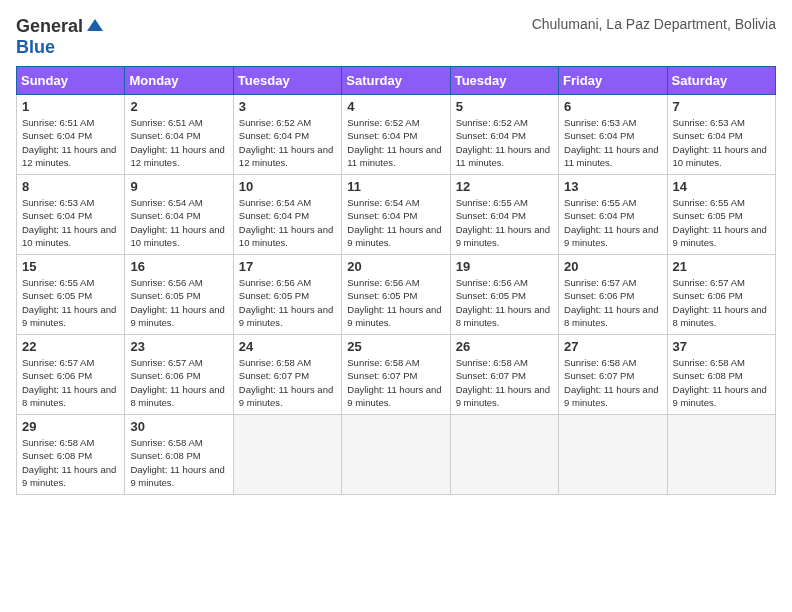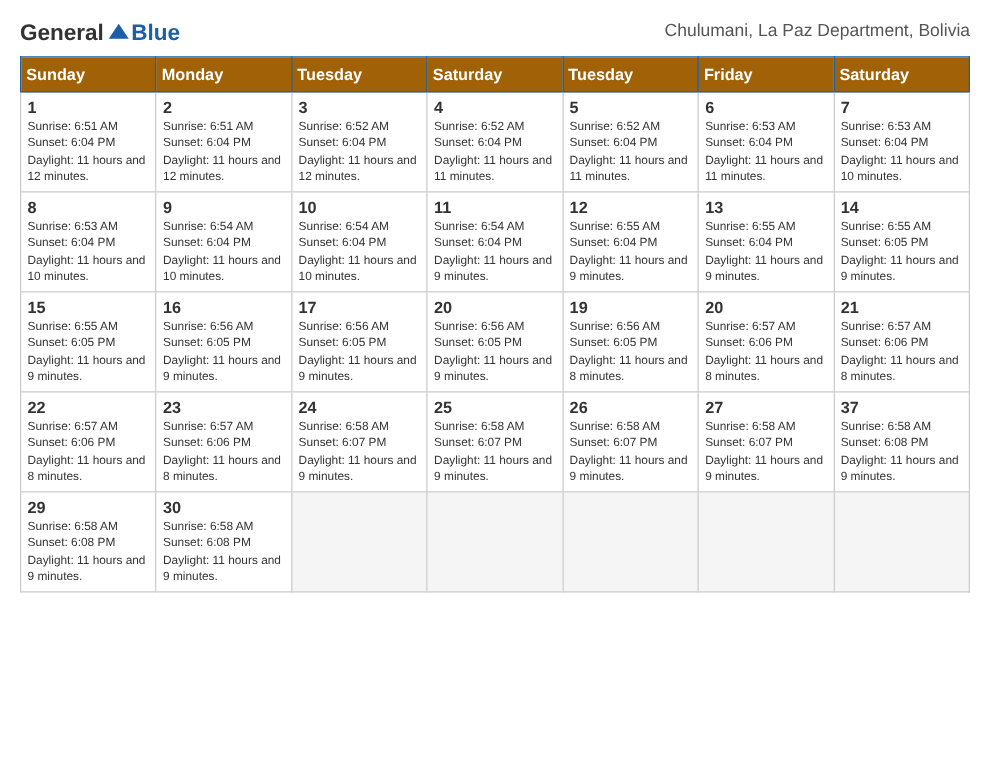--- a/index.html
+++ b/index.html
@@ -11,21 +11,21 @@
       padding: 16px;
     }
     .header {
       display: flex;
       justify-content: space-between;
       align-items: flex-start;
       margin-bottom: 8px;
     }
     .logo {
       display: flex;
-      flex-direction: row;
+      flex-direction: column;
       align-items: flex-start;
     }
     .logo-text {
       display: flex;
       align-items: center;
     }
     .logo-general {
       font-size: 18px;
       font-weight: bold;
       color: #333;
@@ -51,21 +51,21 @@
     .location {
       font-size: 14px;
       color: #555;
     }
     .calendar {
       width: 100%;
       border-collapse: collapse;
       border: 1px solid #ccc;
     }
     .calendar th {
-      background: #a16207;
+      background: #8b5cf6;
       color: #fff;
       font-size: 13px;
       font-weight: bold;
       padding: 6px 4px;
       text-align: left;
       border: 1px solid #1a5fa8;
     }
     .calendar td {
       vertical-align: top;
       padding: 4px 5px;

